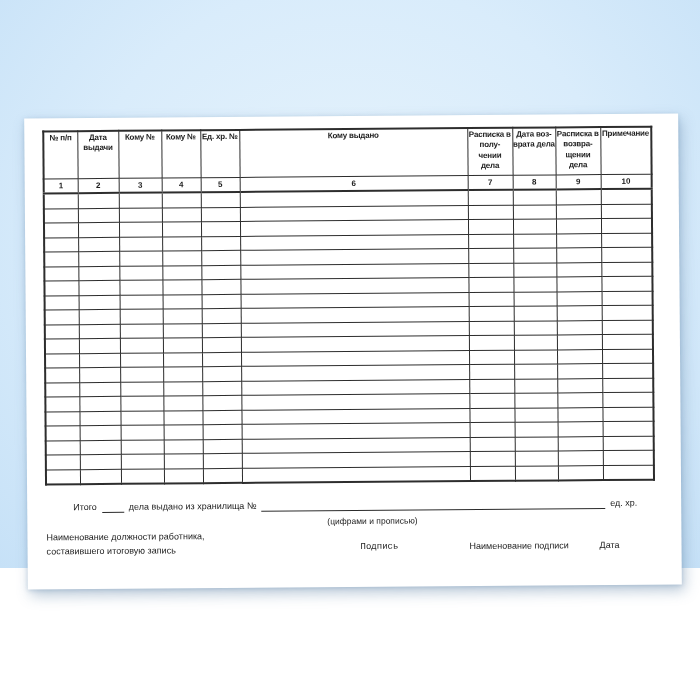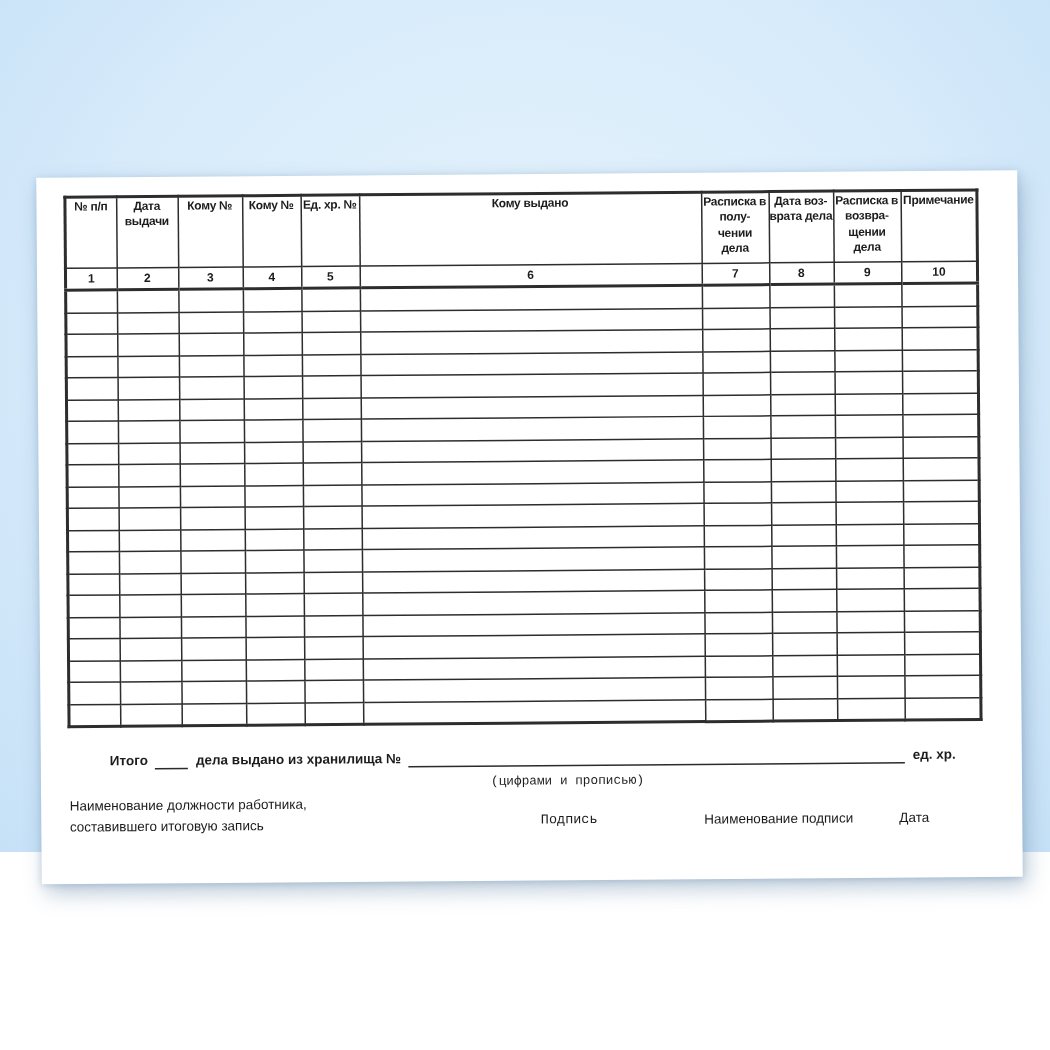--- a/index.html
+++ b/index.html
@@ -76,34 +76,33 @@
   }
   .summary-line {
     position: absolute;
     left: 46px;
     right: 44px;
     top: 4px;
     display: flex;
     align-items: flex-end;
     white-space: nowrap;
   }
-  .summary-line .txt { line-height: 11px; font-weight: bold; }
+  .summary-line .txt { line-height: 11px; }
   .blank {
     display: inline-block;
     border-bottom: 1px solid #2b2b2b;
     height: 10px;
   }
   .blank-year { width: 22px; margin: 0 5px; }
   .blank-long { flex: 1; margin: 0 5px; }
   .hint {
     position: absolute;
     left: 300px;
     top: 20px;
     font-size: 8.5px;
-    font-family: Liberation Mono, monospace;
   }
   .position-block {
     position: absolute;
     left: 19px;
     top: 32px;
     line-height: 14px;
   }
   .sig-label { position: absolute; top: 46px; }
   .sig-podpis { left: 333px; font-family: Liberation Mono, monospace; }
   .sig-rasshifrovka { left: 442px; }

